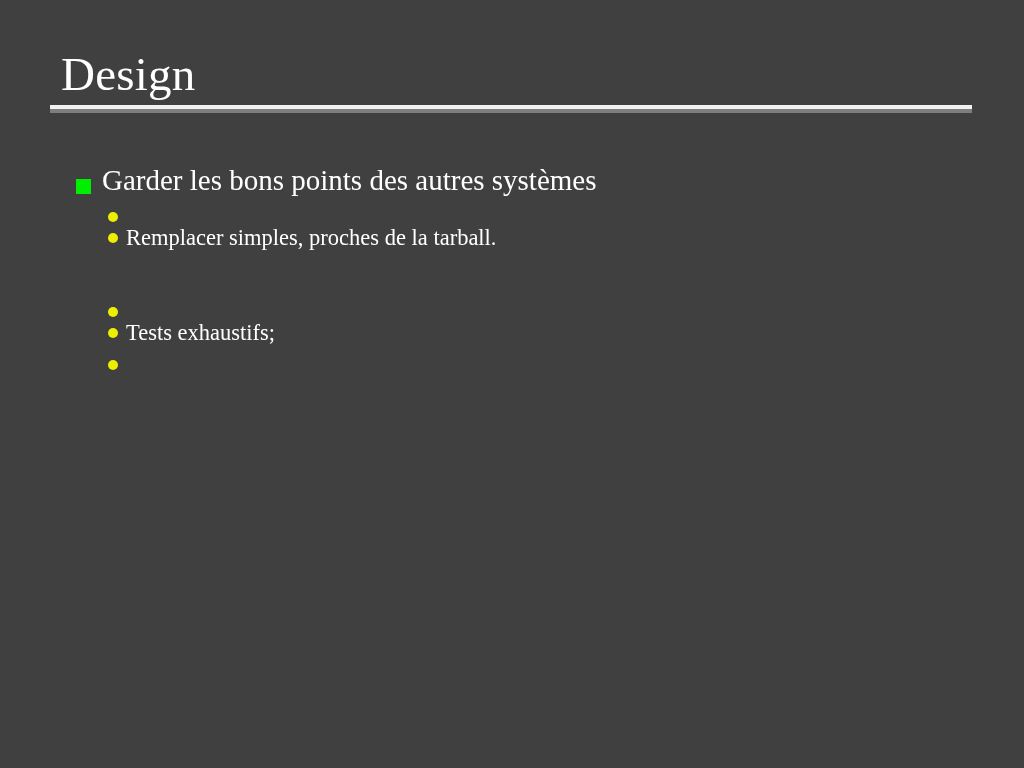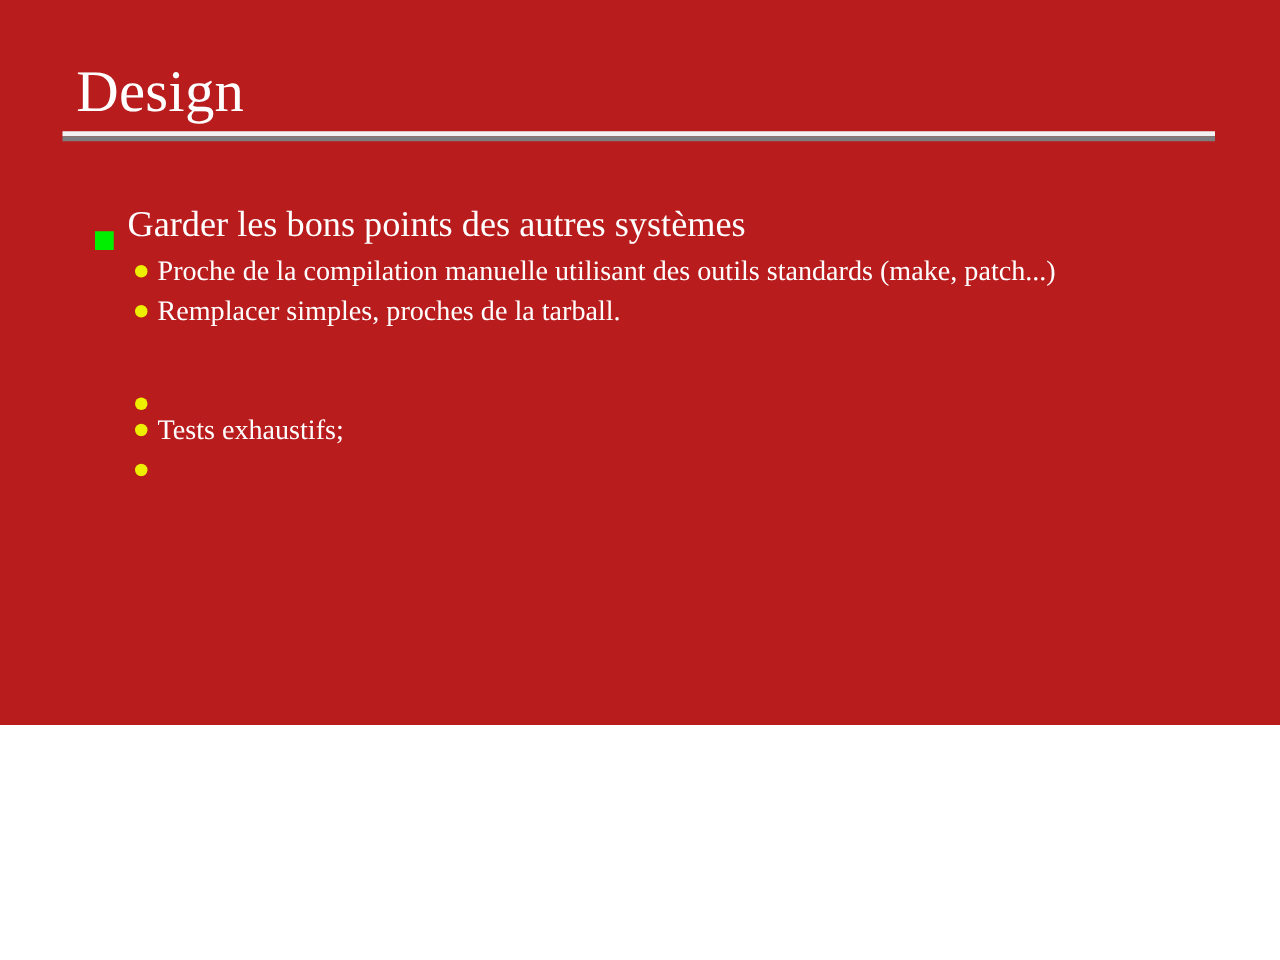--- a/index.html
+++ b/index.html
@@ -10,22 +10,22 @@
   body {
     width: 1024px;
     height: 768px;
     overflow: hidden;
     font-family: "Liberation Serif", "DejaVu Serif", serif;
   }
 
   #slide {
     position: relative;
     width: 1024px;
-    height: 580px;
-    background: #b91c1c;
+    height: 768px;
+    background: #404040;
     box-sizing: border-box;
   }
 
   
   #title-block {
     position: absolute;
     left: 50px;
     top: 48px;
     width: 922px;
   }
@@ -55,21 +55,21 @@
   
   #outline {
     position: absolute;
     left: 76px;
     top: 160px;
     width: 900px;
   }
 
   .lvl1-item {
     display: flex;
-    align-items: flex-end;
+    align-items: center;
     margin-bottom: 1px;
   }
   .lvl1-marker {
     flex: 0 0 auto;
     width: 15px;
     height: 15px;
     background: #00ee00;
     margin-top: 13px;
     margin-right: 11px;
   }
@@ -128,21 +128,20 @@
   <div id="outline">
 
     <div class="outline-group">
       <div class="lvl1-item">
         <span class="lvl1-marker"></span>
         <span class="lvl1-text">Garder les bons points des autres systèmes</span>
       </div>
       <div class="lvl2-list">
         <div class="lvl2-item">
           <span class="lvl2-marker"></span>
-          <span class="lvl2-text">Proche de la compilation manuelle utilisant des outils standards (make, patch...)</span>
         </div>
         <div class="lvl2-item">
           <span class="lvl2-marker"></span>
           <span class="lvl2-text">Remplacer simples, proches de la tarball.</span>
         </div>
       </div>
     </div>
 
     <div class="group-gap"></div>
 

